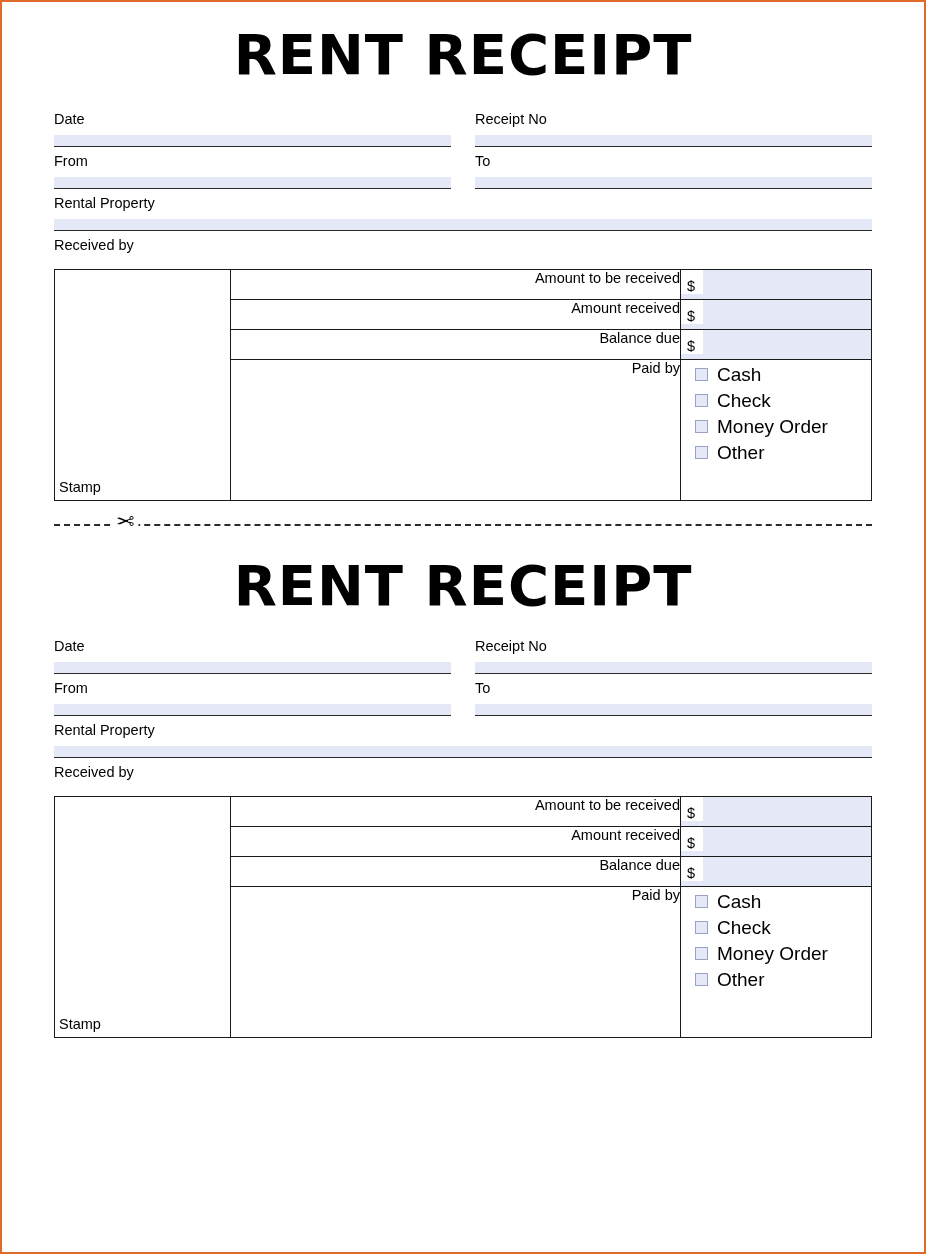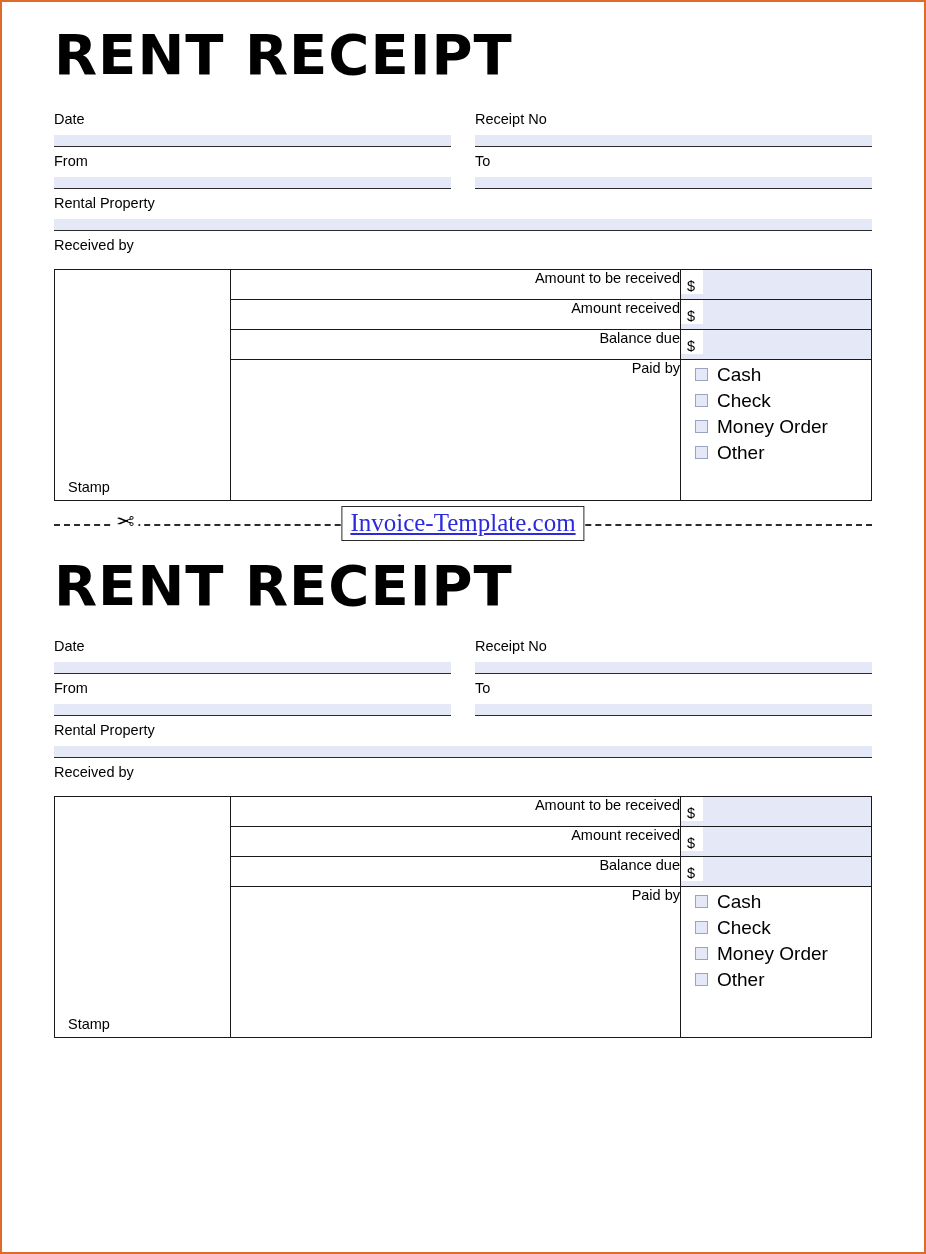--- a/index.html
+++ b/index.html
@@ -27,20 +27,21 @@
     left: 0;
     top: 0;
     right: 0;
     bottom: 0;
     padding: 14px 52px 0 52px;
     box-sizing: border-box;
   }
 
   
   .title {
+    text-align: center;
     font-size: 56px;
     font-weight: bold;
     letter-spacing: 1px;
     line-height: 1.05;
     margin: 10px 0 26px 0;
     font-family: "DejaVu Sans", sans-serif;
   }
   .title-2 {
     margin-top: 14px;
     margin-bottom: 22px;
@@ -82,21 +83,21 @@
     border: 1px solid #1a1a1a;
     padding: 0;
     vertical-align: top;
   }
   .stamp-cell {
     width: 175px;
     position: relative;
   }
   .stamp-label {
     position: absolute;
-    left: 13px;
+    left: 4px;
     bottom: 5px;
     font-size: 14.5px;
   }
   .label-cell {
     text-align: right;
     padding: 9px 10px 9px 8px;
     font-size: 14.5px;
     height: 30px;
     box-sizing: border-box;
     margin-top: 36px;
@@ -286,23 +287,20 @@
             </div>
           </td>
         </tr>
       </tbody>
         </table>
     </div>
 
     <div class="cut-row">
       <div class="cut-line"></div>
       <div class="scissors">✂</div>
-      <div class="brand-box">
-        <span class="brand-link">Invoice-Template.com</span>
-      </div>
     </div>
 
     <div>
 
       <div class="title title-2">RENT RECEIPT</div>
 
       <div class="field-row">
         <div class="field half-left">
           <div class="field-label">Date</div>
           <div class="field-line"></div>

